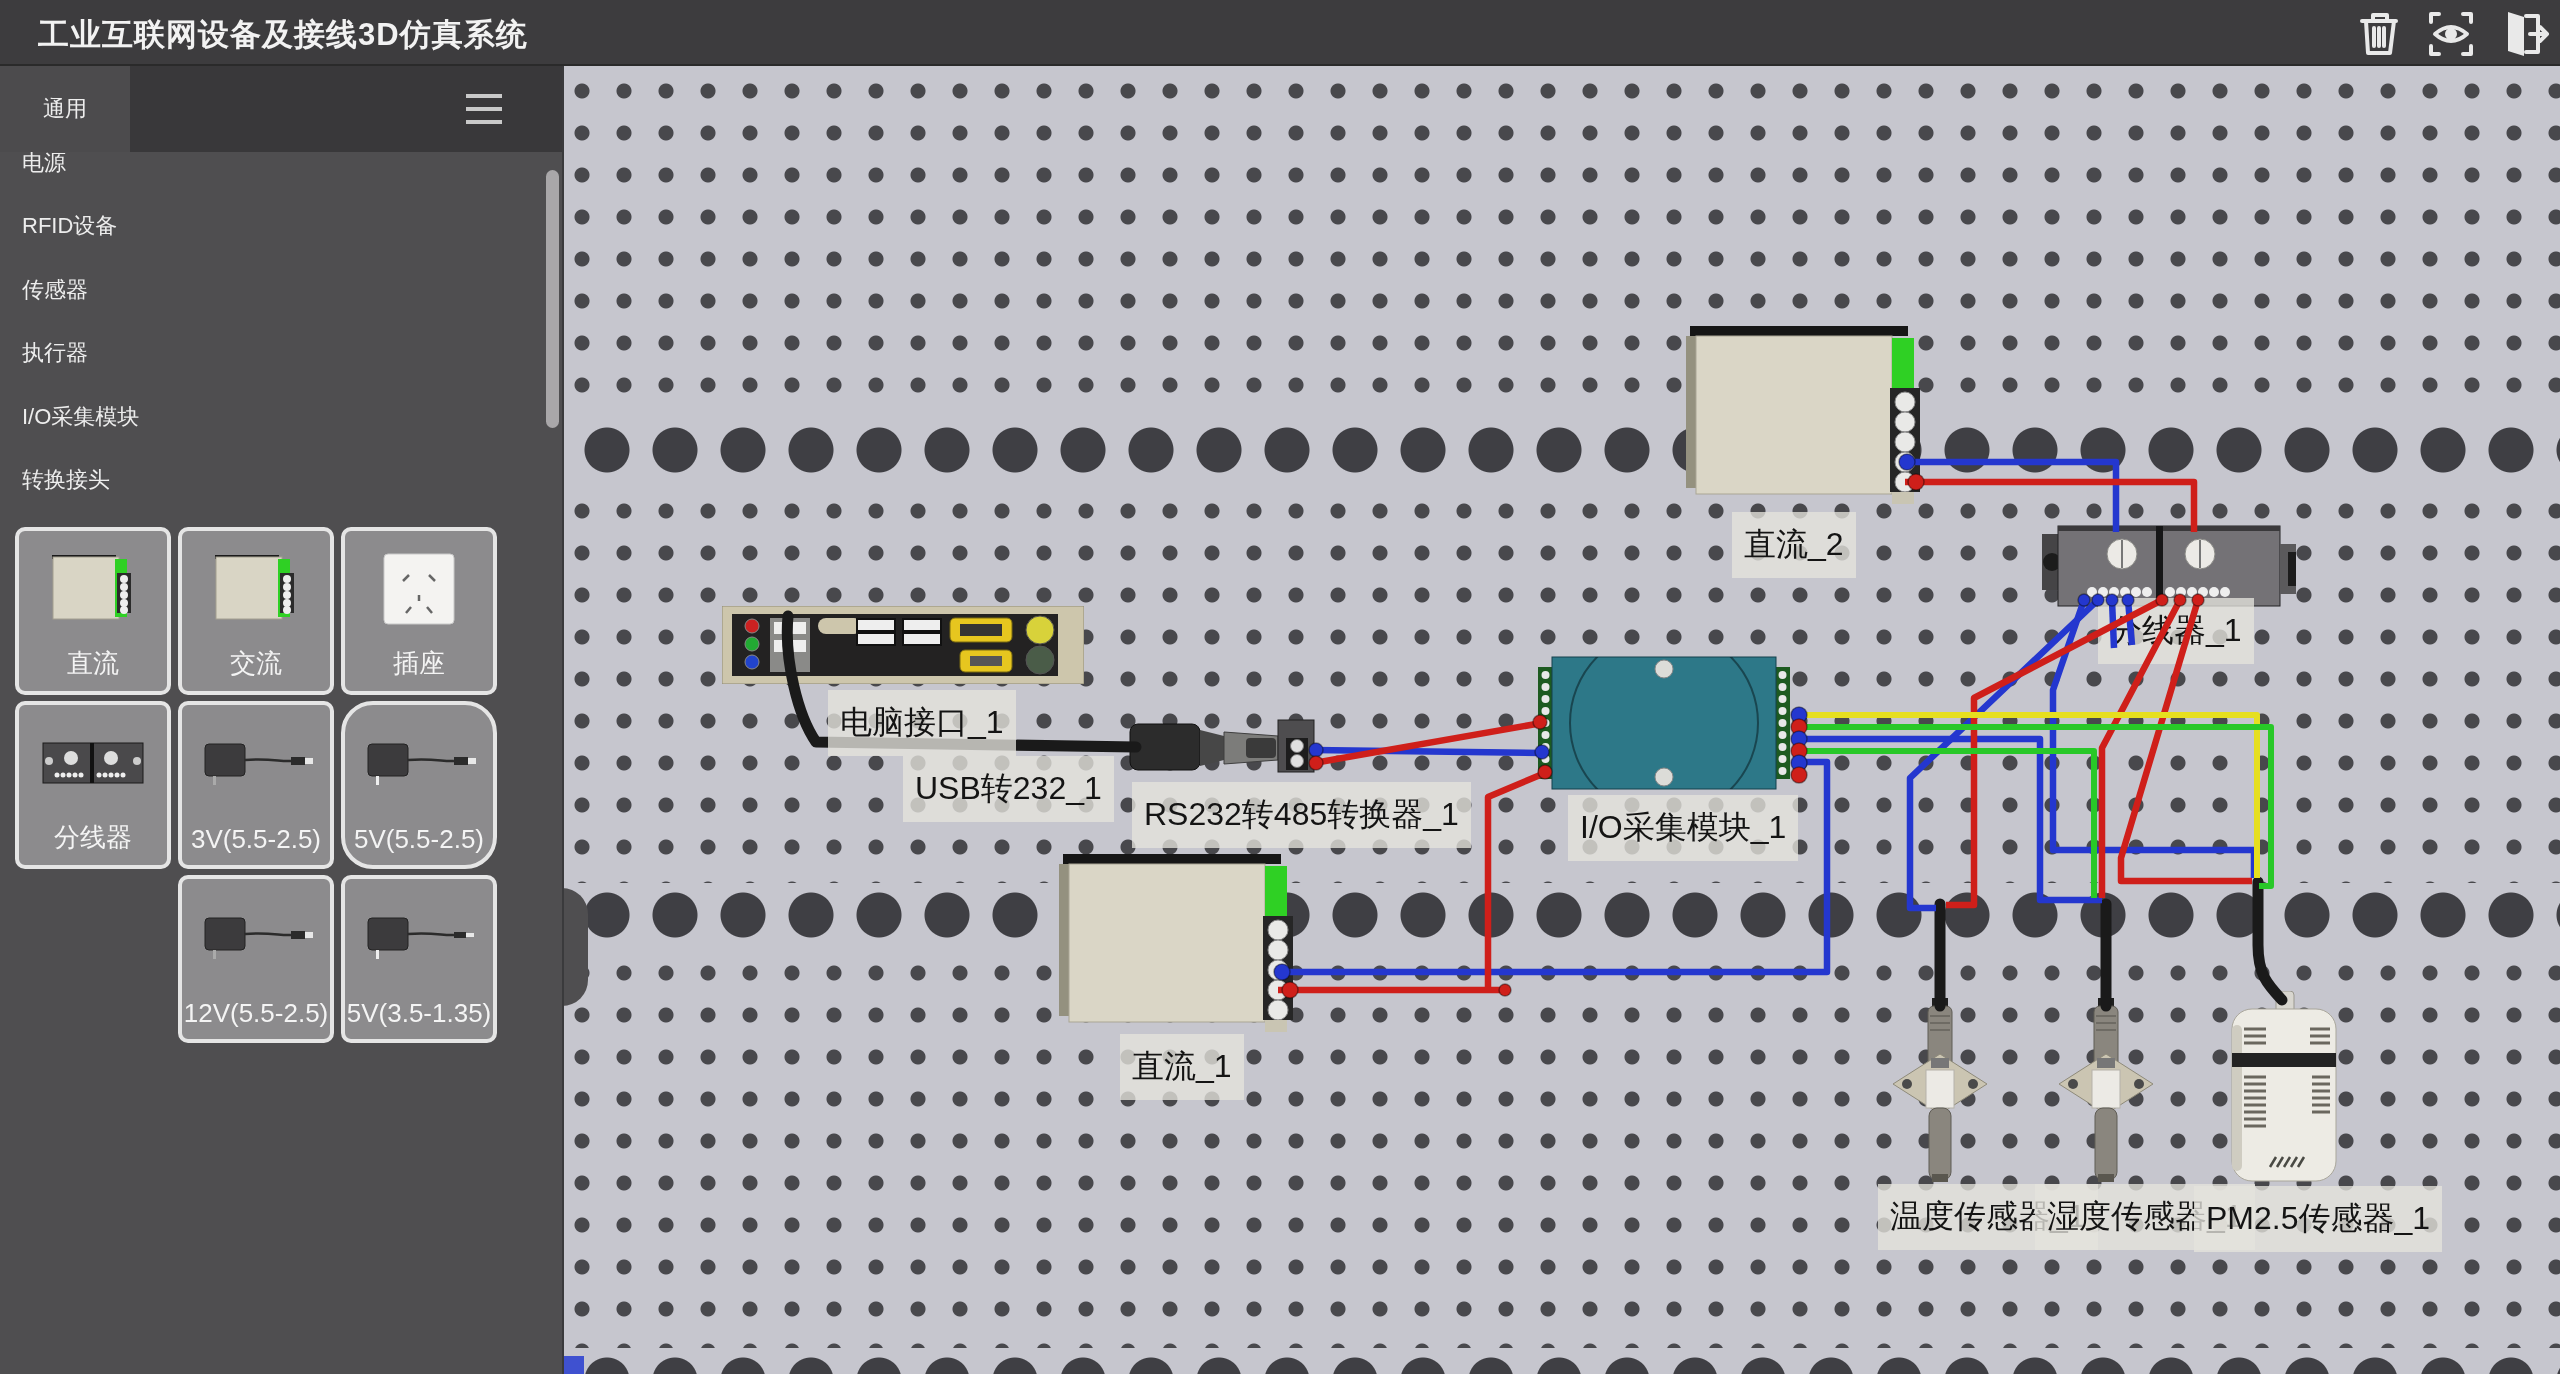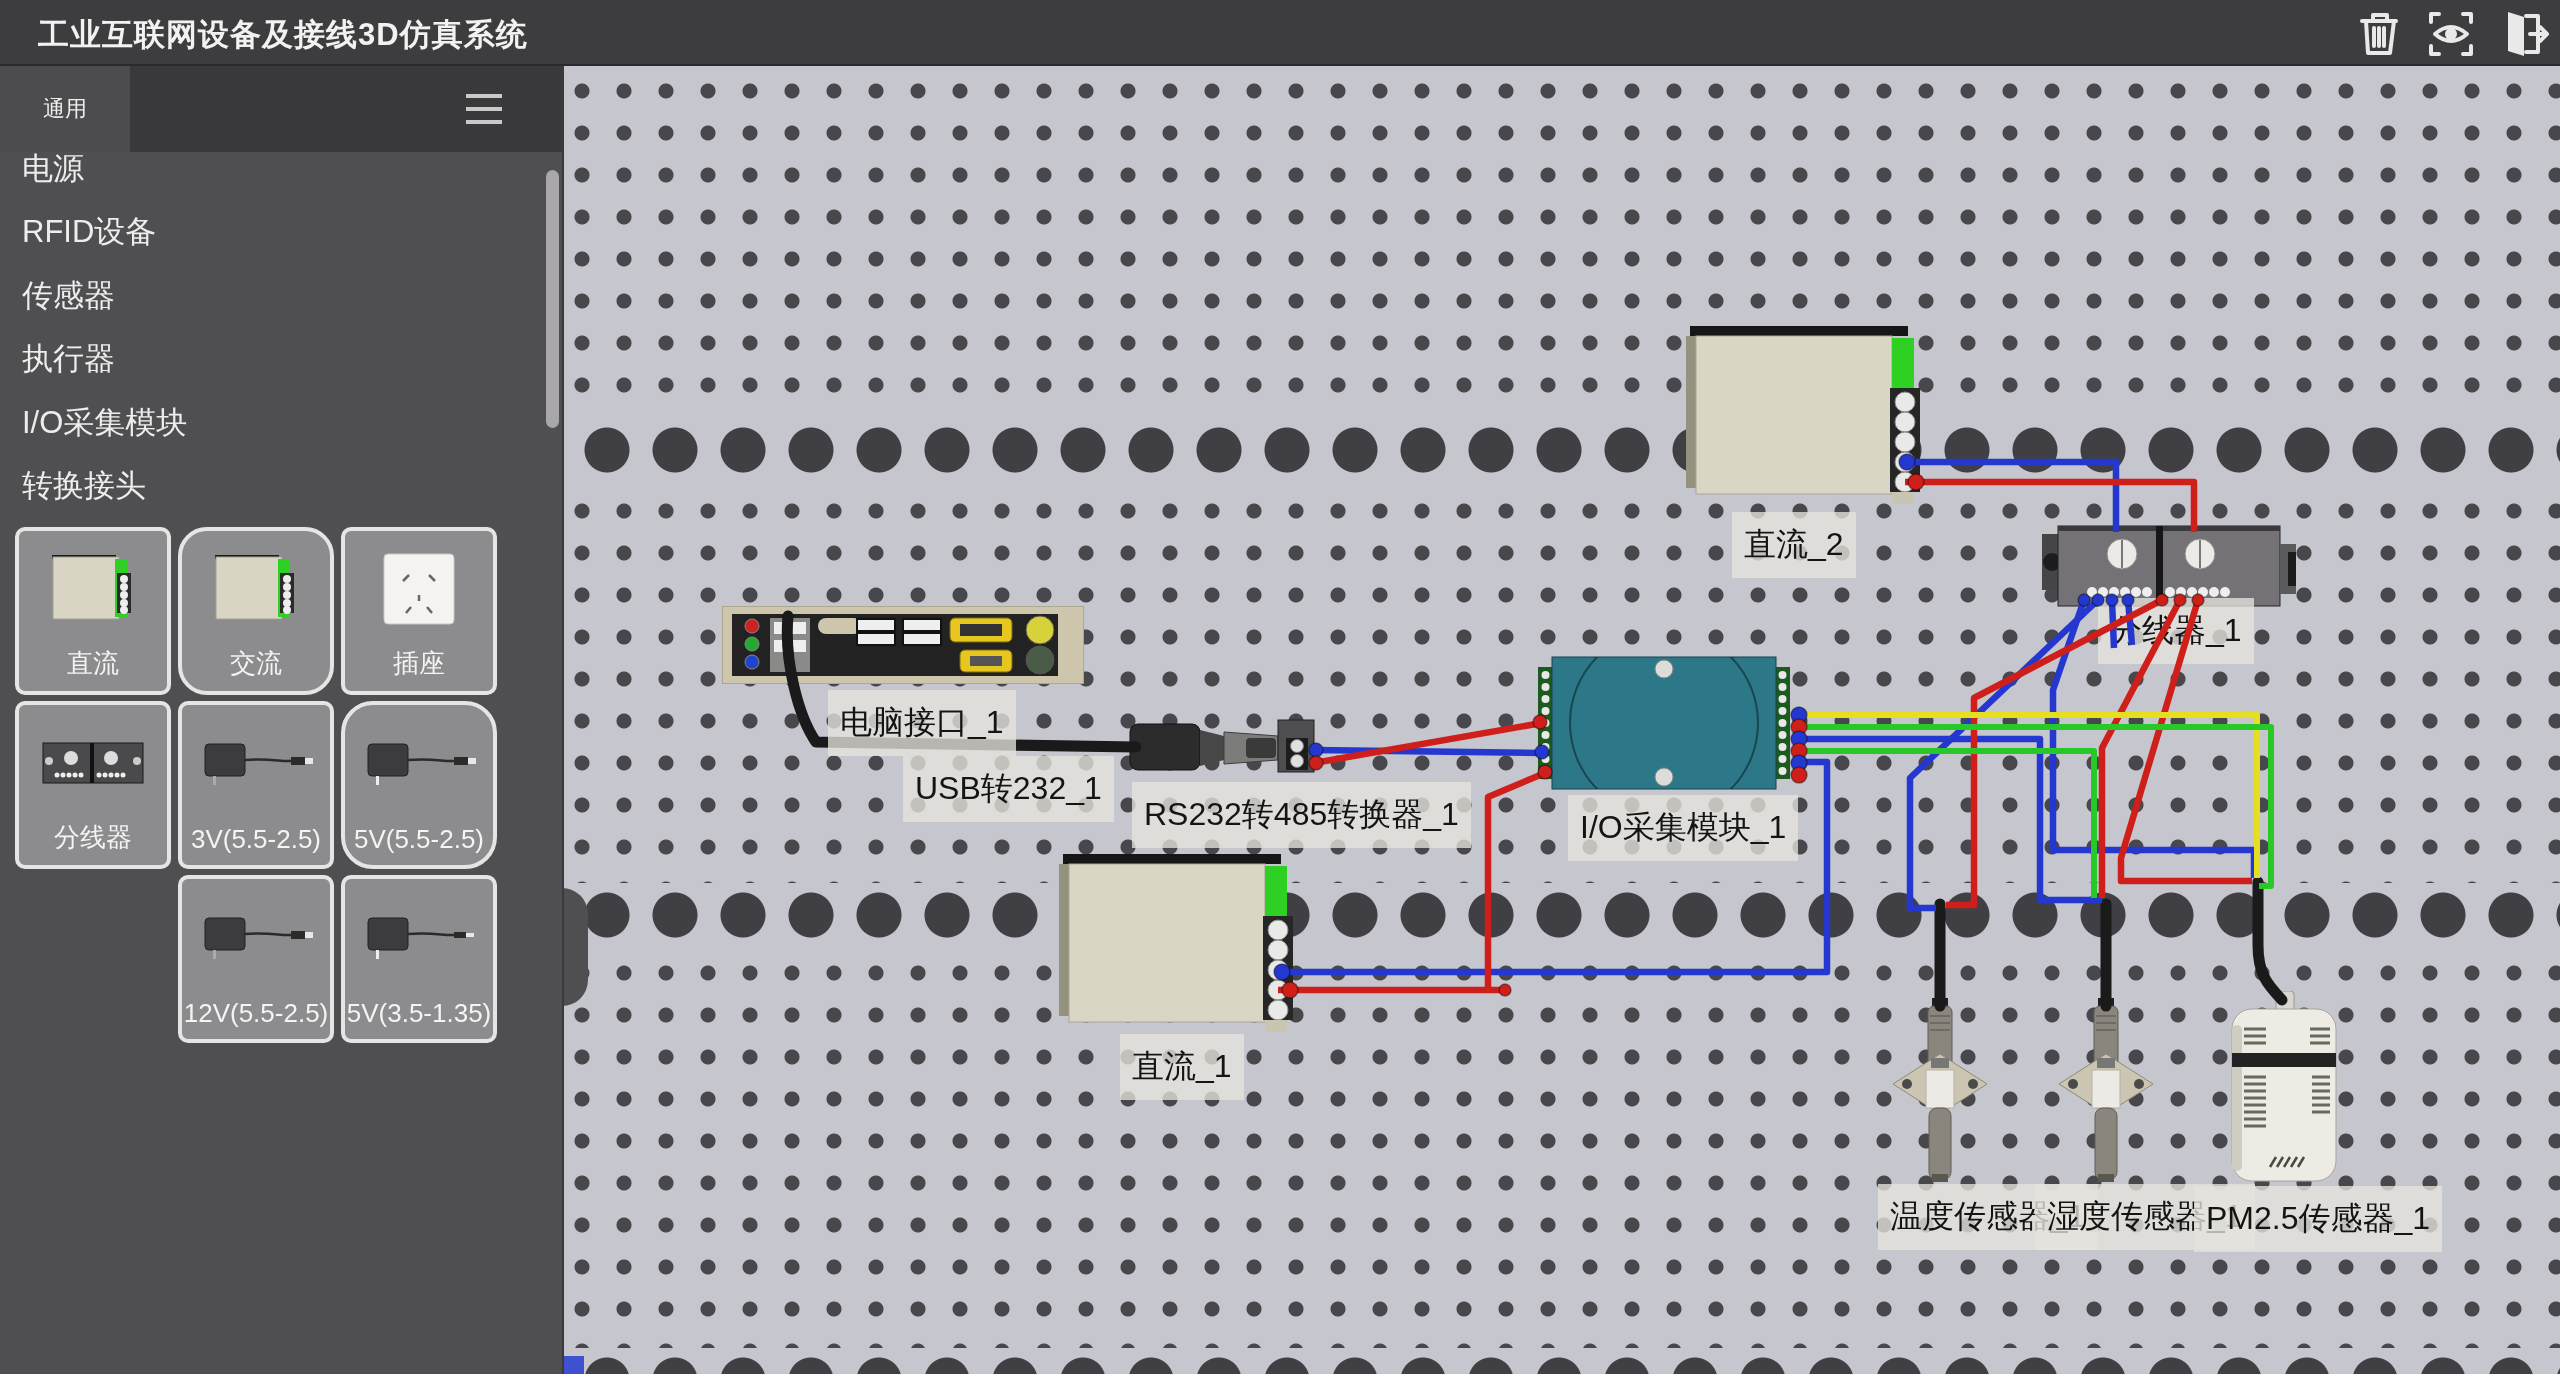--- a/index.html
+++ b/index.html
@@ -22,21 +22,21 @@
   .tb-icon{position:absolute;top:6px;width:56px;height:56px;cursor:pointer;}
 
   
   #sidebar{position:absolute;left:0;top:66px;width:562px;height:1308px;background:#4f4e50;z-index:30;
            border-right:2px solid #3a3a3c;}
   #tabbar{position:absolute;left:0;top:0;width:562px;height:86px;background:#39383a;}
   #tab-general{position:absolute;left:0;top:0;width:130px;height:86px;background:#4c4b4d;
     color:#eeeeee;font-size:22px;text-align:center;line-height:86px;cursor:pointer;}
   #hamburger{position:absolute;left:466px;top:28px;width:40px;height:32px;cursor:pointer;}
   #hamburger span{display:block;width:36px;height:4px;background:#c9c9c9;margin:0 0 9px 0;}
-  .cat{position:absolute;left:22px;height:44px;color:#ededed;font-size:31px;cursor:pointer;white-space:nowrap;}
+  .cat{position:absolute;left:22px;height:44px;color:#ededed;font-size:22px;cursor:pointer;white-space:nowrap;}
   #scroll-thumb{position:absolute;left:546px;top:104px;width:13px;height:258px;border-radius:7px;background:#a9a7a9;}
   #collapse-handle{position:absolute;left:562px;top:888px;width:26px;height:118px;background:#4f4e50;
     border-radius:0 60px 60px 0;z-index:29;}
 
   .pcell{position:absolute;width:148px;height:160px;background:#8c8b8d;border:4px solid #e5e5e5;
     border-radius:10px;cursor:pointer;}
   .pcell .plabel{position:absolute;left:0;right:0;bottom:10px;text-align:center;
     color:#f4f4f4;font-size:26px;white-space:nowrap;}
   .pcell .picon{position:absolute;left:0;top:6px;width:148px;height:104px;
     display:flex;align-items:center;justify-content:center;}
@@ -376,21 +376,21 @@
             <rect x="74" y="24" width="14" height="40" fill="#2b2b2b"></rect>
             <circle cx="81" cy="30" r="4" fill="#eee"></circle>
             <circle cx="81" cy="38" r="4" fill="#eee"></circle>
             <circle cx="81" cy="46" r="4" fill="#eee"></circle>
             <circle cx="81" cy="54" r="4" fill="#eee"></circle>
             <circle cx="81" cy="61" r="4" fill="#eee"></circle>
           </svg>
       </div>
       <div class="plabel">直流</div>
     </div>
-    <div class="pcell" style="left:178px;top:461px;border-radius:29px;">
+    <div class="pcell" style="left:178px;top:461px;">
       <div class="picon">
         <svg width="100" height="80">
             <rect x="9" y="6" width="64" height="4" fill="#1a1a1a"></rect>
             <rect x="10" y="8" width="66" height="62" fill="#d9d5c5" stroke="#a39f90"></rect>
             <rect x="72" y="10" width="12" height="58" fill="#2fd024"></rect>
             <rect x="74" y="24" width="14" height="40" fill="#2b2b2b"></rect>
             <circle cx="81" cy="30" r="4" fill="#eee"></circle>
             <circle cx="81" cy="38" r="4" fill="#eee"></circle>
             <circle cx="81" cy="46" r="4" fill="#eee"></circle>
             <circle cx="81" cy="54" r="4" fill="#eee"></circle>

